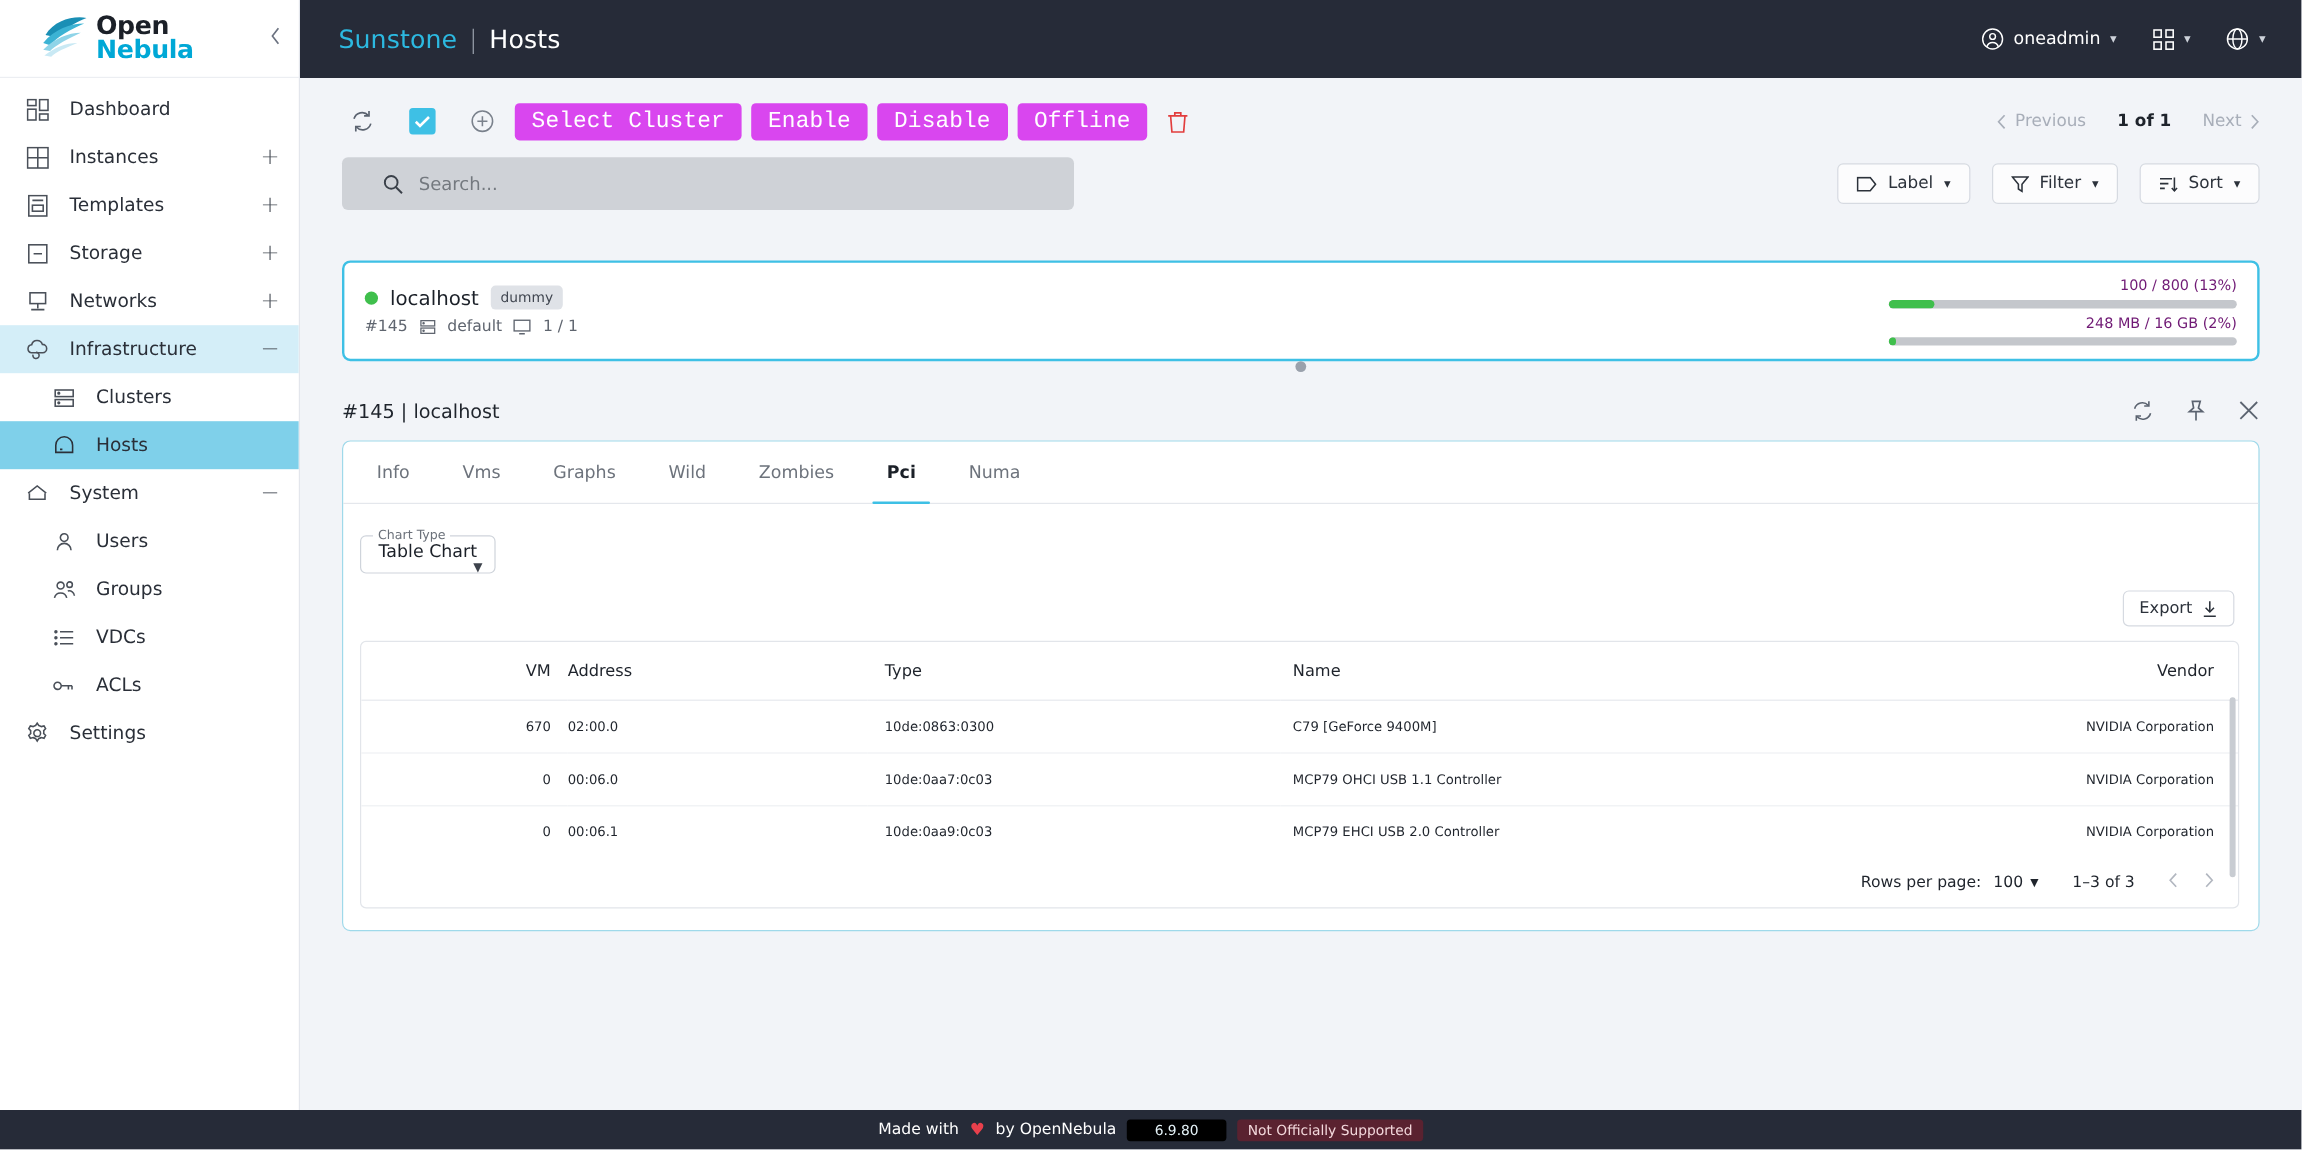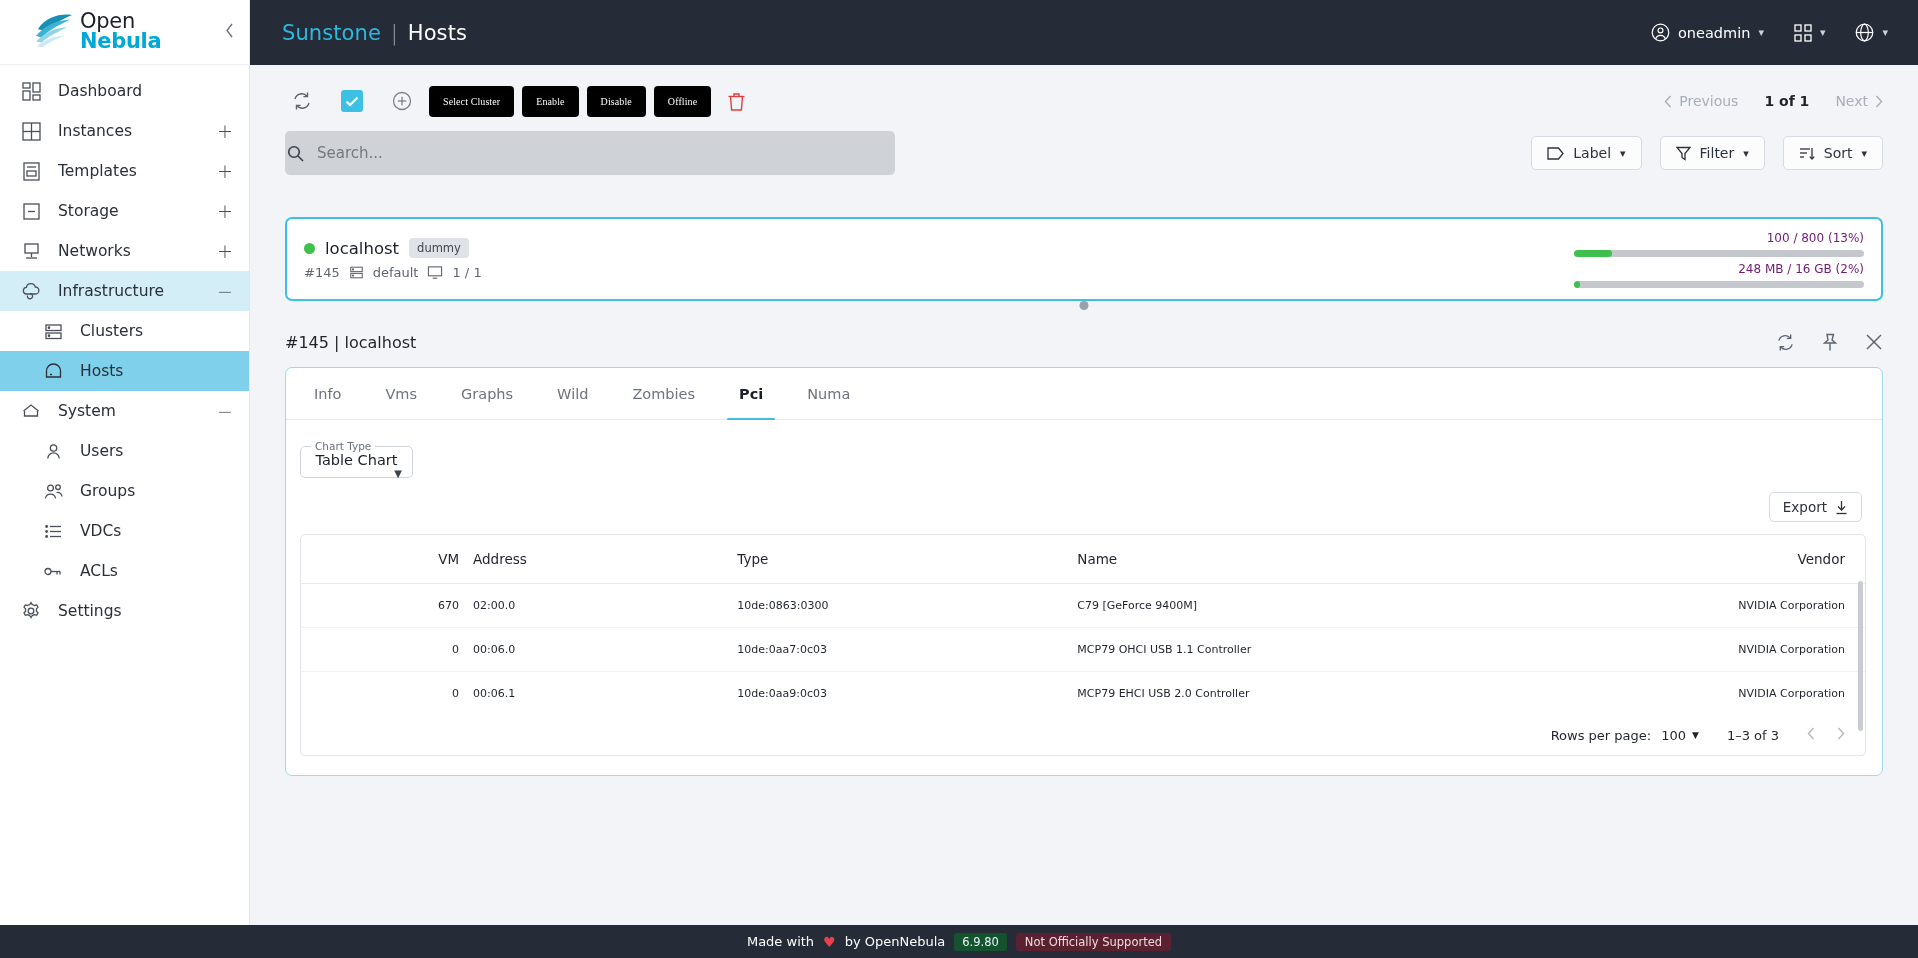--- a/index.html
+++ b/index.html
@@ -17,21 +17,21 @@
     display: flex; flex-direction: column; flex-shrink: 0;
     border-right: 1px solid #e3e6ec;
   }
   .logo-row {
     height: 65px; display: flex; align-items: center;
     padding: 0 16px 0 34px; border-bottom: 1px solid #eceef2;
     position: relative;
   }
   .logo-mark { width: 42px; height: 38px; flex-shrink: 0; }
   .logo-text { margin-left: 4px; line-height: 0.93; }
-  .logo-open { font-size: 21px; font-weight: normal; color: #1b2028; letter-spacing: -0.3px; display:block;}
+  .logo-open { font-size: 21px; font-weight: bold; color: #1b2028; letter-spacing: -0.3px; display:block;}
   .logo-neb { font-size: 21px; font-weight: bold; color: #00a8d6; letter-spacing: -0.3px; display:block;}
   .collapse-btn {
     position: absolute; right: 14px; top: 50%; transform: translateY(-50%);
     color: #6b7280; font-size: 17px; cursor: pointer; line-height: 1;
   }
   .nav { padding-top: 6px; flex: 1; overflow: hidden; }
   .nav-item {
     display: flex; align-items: center; height: 40px;
     padding-left: 20px; padding-right: 16px; cursor: pointer;
     font-size: 15.5px; color: #2a2f38;
@@ -72,34 +72,34 @@
   .tool-ico {
     width: 34px; height: 34px; display: flex; align-items: center; justify-content: center;
     cursor: pointer; color: #5b6370;
   }
   .chk {
     width: 22px; height: 22px; background: #3ec0e5; border-radius: 3px;
     display: flex; align-items: center; justify-content: center; cursor: pointer;
   }
   .chk svg { display: block; }
   .btn-blue {
-    background: #000000; color: #fff; border: none; border-radius: 4px;
-    height: 31px; padding: 0 14px; font-size: 10px; cursor: pointer;
-    font-family: Liberation Serif, serif; margin-right: 8px; letter-spacing: 0.1px;
+    background: #d946ef; color: #fff; border: none; border-radius: 4px;
+    height: 31px; padding: 0 14px; font-size: 19px; cursor: pointer;
+    font-family: Liberation Mono, monospace; margin-right: 8px; letter-spacing: 0.1px;
   }
   .trash { color: #e23d3d; cursor: pointer; display: flex; align-items: center; margin-left: 8px;}
   .pager { margin-left: auto; display: flex; align-items: center; gap: 26px; font-size: 14px; }
   .pg-dim { color: #a8aeb9; display: flex; align-items: center; gap: 7px; cursor: pointer; }
   .pg-cur { color: #1f242c; font-weight: bold; }
 
   
   .searchrow { display: flex; align-items: center; margin-top: 4px; }
   .searchbox {
     width: 610px; height: 44px; background: #cfd2d7; border-radius: 5px;
-    display: flex; align-items: center; padding: 0 2px; gap: 13px;
+    display: flex; align-items: center; padding: 0 34px; gap: 13px;
   }
   .searchbox input {
     border: none; background: transparent; outline: none; flex: 1;
     font-size: 15px; font-family: inherit; color: #3a4049;
   }
   .searchbox input::placeholder { color: #74797f; }
   .lfs { margin-left: auto; display: flex; gap: 18px; }
   .lfs-btn {
     height: 34px; border: 1px solid #d6dae1; background: #fcfcfd; border-radius: 5px;
     display: flex; align-items: center; gap: 9px; padding: 0 15px; cursor: pointer;
@@ -197,21 +197,21 @@
   .rpp .num { display: flex; align-items: center; gap: 6px; cursor: pointer; }
   .tf-arrows { display: flex; gap: 22px; color: #b2b7c0; }
   .tf-arrows span { cursor: pointer; }
 
   
   .footer {
     height: 33px; background: #262b38; display: flex; align-items: center;
     justify-content: center; gap: 9px; font-size: 13px; color: #ffffff;
     flex-shrink: 0;
   }
-  .fver { background: #14532d; color: #e6f4f9; border-radius: 3px; padding: 2px 8px; font-size: 11.5px; }
+  .fver { background: #000000; color: #e6f4f9; border-radius: 3px; padding: 2px 23px; font-size: 11.5px; }
   .fnos { background: #5a2230; color: #f3d8dc; border-radius: 3px; padding: 2px 9px; font-size: 11.5px; }
   .heart { color: #e8404c; font-size: 14px; }
 </style>
 </head>
 <body>
 
 <div class="app">
 
   <aside class="sidebar">
     <div class="logo-row">

